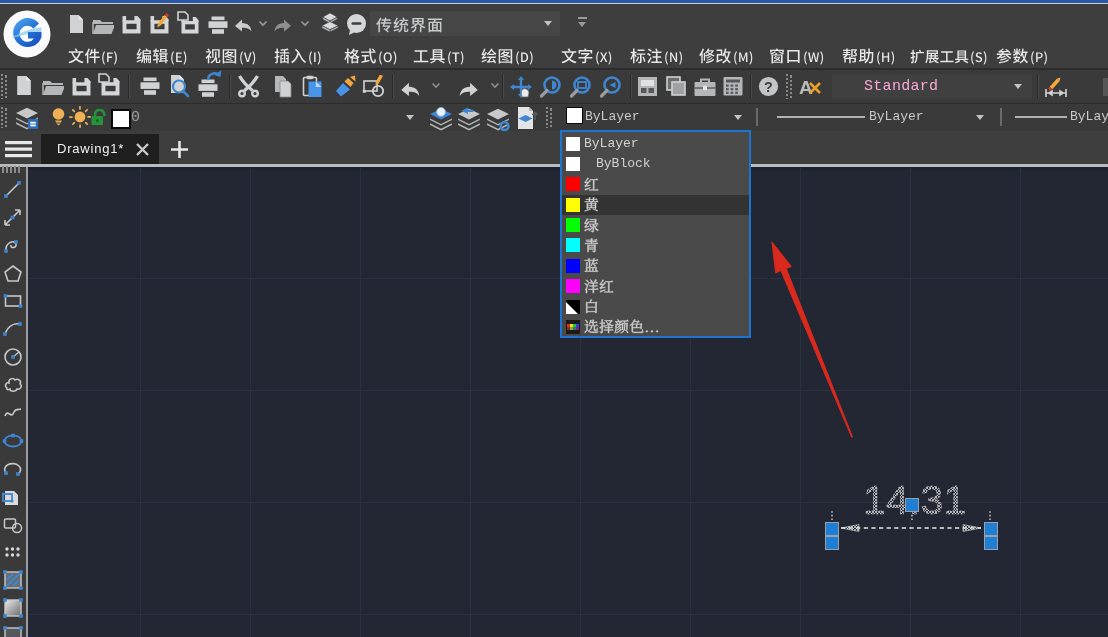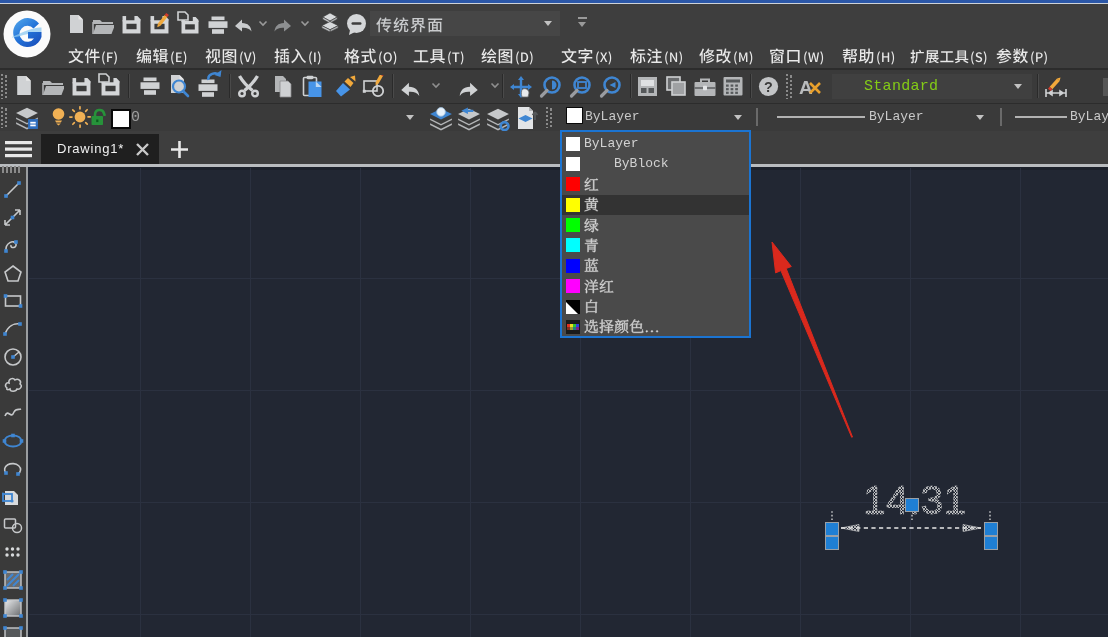--- a/index.html
+++ b/index.html
@@ -427,21 +427,21 @@
         <circle cx="12" cy="12" r="10" fill="#c2c4c6"></circle>
         <text x="12" y="17.5" font-family="Liberation Sans" font-size="15" font-weight="bold" fill="#3a3a3a" text-anchor="middle">?</text>
       </g>
     </svg>
 <div class="grip" style="left:786px;top:74px;height:25px"></div>
 <svg class="abs" style="left:797px;top:75px" width="25" height="23" viewBox="0 0 25 23">
       <text x="2" y="19" font-family="Liberation Sans" font-size="19" font-weight="bold" fill="#b9bbbd">A</text>
       <path d="M13 18 L23 8 M13 8 L23 18" stroke="#e8a02c" stroke-width="2.6"></path>
     </svg>
 <div class="abs" style="left:832px;top:74px;width:200px;height:25px;background:#404040"></div>
-<div class="abs mono" style="left:864px;top:78px;font-size:15px;letter-spacing:0.3px;color:#84cc16">Standard</div>
+<div class="abs mono" style="left:864px;top:78px;font-size:15px;letter-spacing:0.3px;color:#f9a8d4">Standard</div>
 <div class="abs caret" style="left:1014px;top:84px;border-top-color:#c2c2c2"></div>
 <div class="vsep" style="left:1037px;top:74px;height:24px"></div>
 <svg class="abs" style="left:1044px;top:74px" width="26" height="26" viewBox="0 0 26 26">
       <path d="M2 19 H22 M2 15 V23 M22 15 V23 M5 19 L8 17 L8 21 Z M19 19 L16 17 L16 21 Z" stroke="#d0d2d4" stroke-width="1.6" fill="#d0d2d4"></path>
       <g transform="translate(7,14) rotate(-48)">
         <rect x="0" y="-1.8" width="11" height="3.6" fill="#f2a93b"></rect>
         <path d="M11 -1.8 L14.2 0 L11 1.8 Z" fill="#f2a93b"></path>
         <rect x="-2.5" y="-1.8" width="2.5" height="3.6" fill="#d33a2a"></rect>
       </g>
     </svg>
@@ -632,21 +632,21 @@
       <rect x="3" y="3" width="16" height="16" fill="#55585a"></rect>
       <rect x="3" y="3" width="16" height="16" fill="none" stroke="#c6c8ca" stroke-width="1.4"></rect>
       <rect x="1.2" y="1.2" width="3.6" height="3.6" fill="#3f86d2"></rect>
       <rect x="17.2" y="1.2" width="3.6" height="3.6" fill="#3f86d2"></rect>
     </svg>
 <div class="abs" style="left:560px;top:130px;width:191px;height:208px;background:#4a4a4a;border:2px solid #1b74d2;box-sizing:border-box"></div>
 <div class="abs" style="left:562px;top:195px;width:187px;height:20px;background:#333333"></div>
 <div class="abs" style="left:566px;top:137px;width:14px;height:14px;background:#ffffff"></div>
 <div class="abs mono" style="left:584px;top:136px;font-size:13px;color:#d2d2d2">ByLayer</div>
 <div class="abs" style="left:566px;top:157px;width:14px;height:14px;background:#ffffff"></div>
-<div class="abs mono" style="left:614px;top:156px;font-size:13px;color:#d2d2d2">ByBlock</div>
+<div class="abs mono" style="left:596px;top:156px;font-size:13px;color:#d2d2d2">ByBlock</div>
 <div class="abs" style="left:566px;top:177px;width:14px;height:14px;background:#ff0000"></div>
 <svg style="position:absolute;left:584px;top:173px" width="19" height="22" viewBox="0 -17 19 22">
       <path d="M0.8 -1.0 1.4 0.3C1.6 0.3 1.7 0.1 1.7 -0.0C3.8 -0.9 5.4 -1.7 6.5 -2.3L6.5 -2.5C4.2 -1.8 1.8 -1.2 0.8 -1.0ZM4.9 -11.6 3.5 -12.3C3.1 -11.2 1.9 -9.1 1.0 -8.3C0.9 -8.2 0.6 -8.1 0.6 -8.1L1.2 -6.8C1.3 -6.8 1.3 -6.9 1.4 -7.0C2.4 -7.2 3.3 -7.4 4.0 -7.7C3.1 -6.4 2.0 -5.2 1.1 -4.4C1.0 -4.4 0.7 -4.3 0.7 -4.3L1.2 -2.9C1.3 -3.0 1.5 -3.1 1.5 -3.2C3.5 -3.8 5.3 -4.4 6.3 -4.7L6.2 -4.9C4.6 -4.7 2.9 -4.5 1.8 -4.3C3.4 -5.6 5.2 -7.5 6.1 -8.8C6.4 -8.7 6.6 -8.8 6.7 -8.9L5.4 -9.8C5.1 -9.3 4.8 -8.7 4.4 -8.1C3.3 -8.1 2.2 -8.0 1.5 -8.0C2.5 -9.0 3.7 -10.4 4.4 -11.4C4.7 -11.4 4.8 -11.5 4.9 -11.6ZM12.7 -11.4 12.0 -10.5H6.1L6.2 -10.0H9.2V-0.2H5.0L5.2 0.3H13.9C14.1 0.3 14.3 0.2 14.3 0.0C13.8 -0.4 13.0 -1.1 13.0 -1.1L12.3 -0.2H10.2V-10.0H13.5C13.7 -10.0 13.9 -10.1 13.9 -10.3C13.5 -10.7 12.7 -11.4 12.7 -11.4Z" fill="#d6d6d6" stroke="#d6d6d6" stroke-width="0.45"></path>
     </svg>
 <div class="abs" style="left:566px;top:198px;width:14px;height:14px;background:#ffff00"></div>
 <svg style="position:absolute;left:584px;top:193px" width="19" height="22" viewBox="0 -17 19 22">
       <path d="M8.7 -1.1 8.6 -0.9C10.6 -0.4 12.0 0.3 12.7 1.0C13.8 1.7 15.3 -0.5 8.7 -1.1ZM5.4 -1.4C4.4 -0.6 2.3 0.4 0.5 0.9L0.6 1.2C2.5 0.8 4.6 0.2 5.9 -0.4C6.3 -0.3 6.5 -0.3 6.6 -0.5ZM11.0 -6.3V-4.6H7.8V-6.3ZM8.9 -12.4V-10.7H5.9V-11.8C6.3 -11.9 6.4 -12.0 6.4 -12.3L4.9 -12.4V-10.7H1.7L1.9 -10.3H4.9V-8.5H0.7L0.8 -8.1H6.9V-6.8H3.9L2.8 -7.3V-1.2H3.0C3.4 -1.2 3.8 -1.4 3.8 -1.5V-2.0H11.0V-1.4H11.2C11.5 -1.4 12.0 -1.6 12.0 -1.7V-6.2C12.3 -6.2 12.5 -6.3 12.6 -6.5L11.4 -7.4L10.9 -6.8H7.8V-8.1H13.8C14.0 -8.1 14.2 -8.2 14.2 -8.3C13.7 -8.8 12.9 -9.4 12.9 -9.4L12.2 -8.5H9.9V-10.3H13.0C13.1 -10.3 13.3 -10.3 13.3 -10.5C12.8 -11.0 12.0 -11.6 12.0 -11.6L11.3 -10.7H9.9V-11.8C10.2 -11.9 10.4 -12.0 10.4 -12.3ZM3.8 -2.4V-4.2H6.9V-2.4ZM3.8 -4.6V-6.3H6.9V-4.6ZM11.0 -2.4H7.8V-4.2H11.0ZM5.9 -8.5V-10.3H8.9V-8.5Z" fill="#d6d6d6" stroke="#d6d6d6" stroke-width="0.45"></path>
     </svg>
 <div class="abs" style="left:566px;top:218px;width:14px;height:14px;background:#00ff00"></div>
 <svg style="position:absolute;left:584px;top:214px" width="19" height="22" viewBox="0 -17 19 22">

